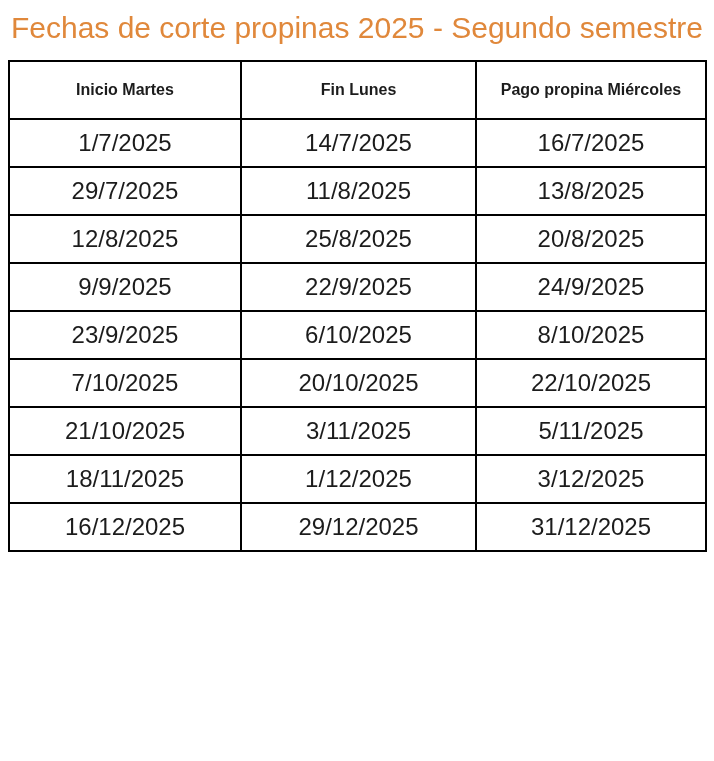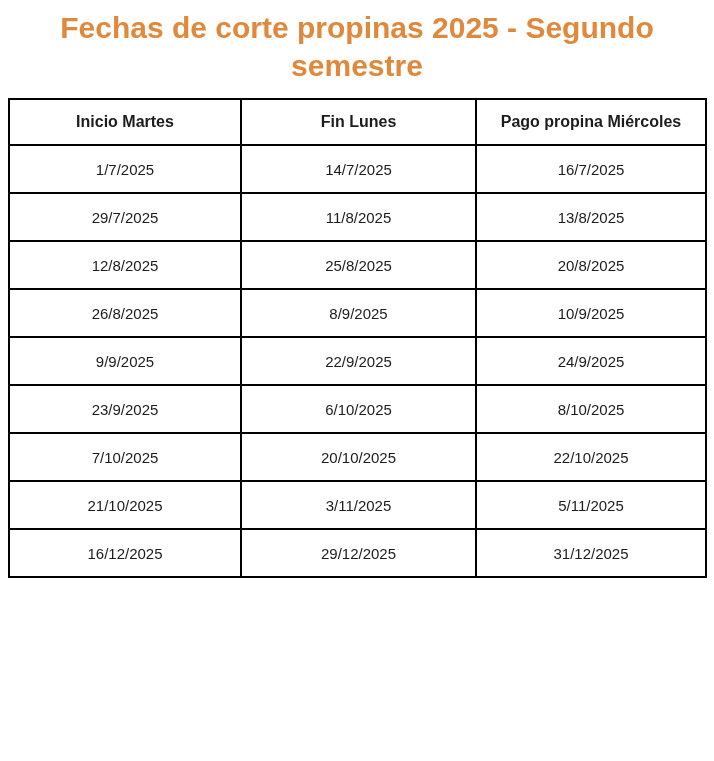--- a/index.html
+++ b/index.html
@@ -17,46 +17,46 @@
     height: 761px;
     background: #ffffff;
     overflow: hidden;
   }
   h1.doc-title {
     margin: 9px 8px 13px 8px;
     text-align: center;
     color: #e0883b;
     font-size: 30px;
     line-height: 38px;
-    font-weight: 700;
+    font-weight: 400;
     letter-spacing: 0px;
   }
   table.dates-table {
     border-collapse: collapse;
     table-layout: fixed;
     margin-left: 8px;
     width: 697px;
   }
   table.dates-table th,
   table.dates-table td {
     border: 2px solid #000000;
     text-align: center;
     vertical-align: middle;
     padding: 0;
     background: #ffffff;
   }
   table.dates-table th {
-    height: 46px;
+    height: 58px;
     font-size: 16px;
     font-weight: 700;
     color: #1c1c1c;
   }
   table.dates-table td {
     height: 48px;
-    font-size: 15px;
+    font-size: 24px;
     font-weight: 400;
     color: #1c1c1c;
   }
   col.c1 { width: 232px; }
   col.c2 { width: 235px; }
   col.c3 { width: 230px; }
 </style>
 </head>
 <body>
 
@@ -86,44 +86,44 @@
           <td>29/7/2025</td>
           <td>11/8/2025</td>
           <td>13/8/2025</td>
         </tr>
         <tr>
           <td>12/8/2025</td>
           <td>25/8/2025</td>
           <td>20/8/2025</td>
         </tr>
         <tr>
-          <td>26/8/2025</td>
-          <td>8/9/2025</td>
-          <td>10/9/2025</td>
-        </tr>
-        <tr>
           <td>9/9/2025</td>
           <td>22/9/2025</td>
           <td>24/9/2025</td>
         </tr>
         <tr>
           <td>23/9/2025</td>
           <td>6/10/2025</td>
           <td>8/10/2025</td>
         </tr>
         <tr>
           <td>7/10/2025</td>
           <td>20/10/2025</td>
           <td>22/10/2025</td>
         </tr>
         <tr>
           <td>21/10/2025</td>
           <td>3/11/2025</td>
           <td>5/11/2025</td>
         </tr>
         <tr>
+          <td>18/11/2025</td>
+          <td>1/12/2025</td>
+          <td>3/12/2025</td>
+        </tr>
+        <tr>
           <td>16/12/2025</td>
           <td>29/12/2025</td>
           <td>31/12/2025</td>
         </tr>
       </tbody>
   </table>
 </div>
 
 </body></html>

